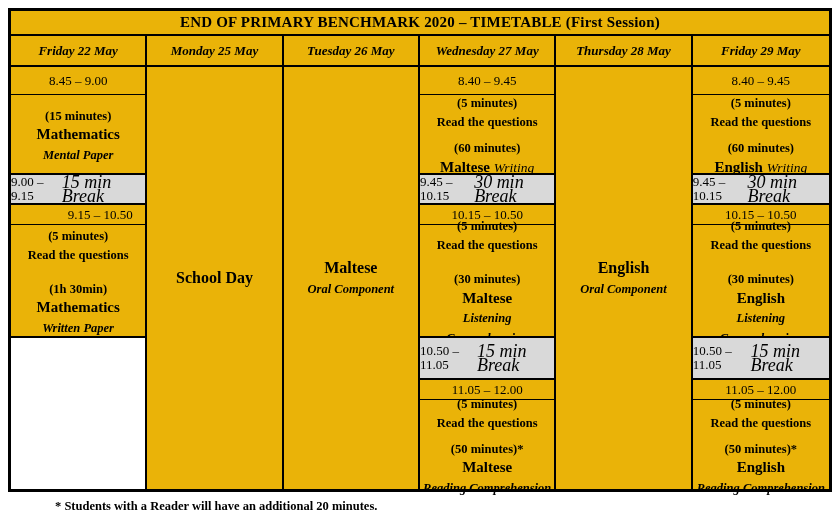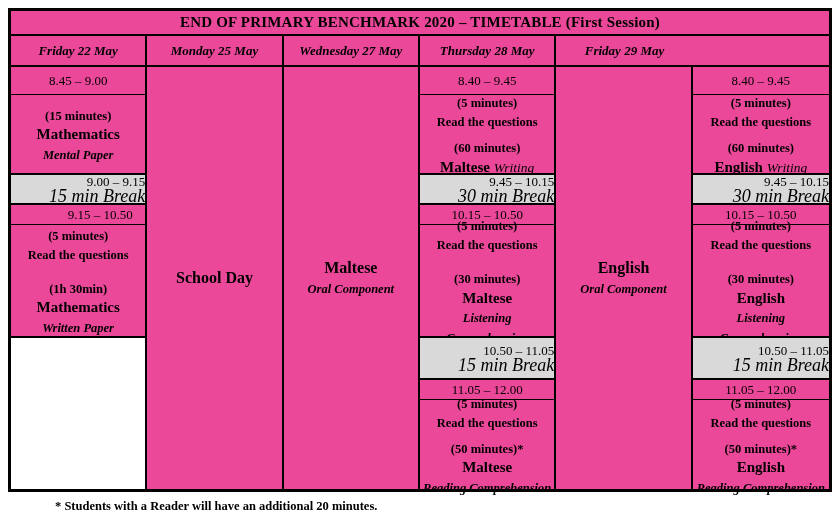--- a/index.html
+++ b/index.html
@@ -2,21 +2,21 @@
 <html><head>
 <meta charset="utf-8">
 <style>
   html,body { margin:0; padding:0; }
   body {
     width:840px; height:523px; background:#ffffff; position:relative; overflow:hidden;
     font-family:"Liberation Serif","DejaVu Serif",serif; color:#000;
   }
   .table {
     position:absolute; left:8px; top:8px; width:824px;
-    border:3px solid #000; box-sizing:border-box; background:#ec4899;
+    border:3px solid #000; box-sizing:border-box; background:#eab308;
   }
   .title-row {
     height:25px; border-bottom:2px solid #000; box-sizing:border-box;
     display:flex; align-items:center; justify-content:center;
     font-weight:bold; font-size:15px; letter-spacing:.2px;
   }
   .header-row {
     display:grid; grid-template-columns:repeat(6,1fr);
     height:31px; border-bottom:2px solid #000; box-sizing:border-box;
   }
@@ -29,22 +29,22 @@
   .body-row { display:grid; grid-template-columns:repeat(6,1fr); height:422px; }
   .col { display:flex; flex-direction:column; border-right:2px solid #000; box-sizing:border-box; }
   .col:last-child { border-right:none; }
   .cell { box-sizing:border-box; border-bottom:2px solid #000; }
   .col > .cell:last-child { border-bottom:none; }
   .cell.time {
     display:flex; align-items:center; justify-content:center;
     font-size:13px; border-bottom-width:1px;
   }
   .cell.brk {
-    background:#d9d9d9; display:flex; flex-direction:column;
-    align-items:flex-end; justify-content:center; line-height:14.5px;
+    background:#d9d9d9; display:flex; 
+    align-items:center; justify-content:center; line-height:14.5px;
   }
   .brk-time { font-size:13px; }
   .brk-label { font-style:italic; font-size:18px; }
   .cell.activity, .cell.allday {
     display:flex; flex-direction:column; align-items:center; justify-content:center;
     text-align:center;
   }
   .cell.allday { flex:1; }
   .cell.blank { background:#fff; }
   .line { line-height:1.22; }
@@ -59,20 +59,21 @@
   }
 </style>
 </head>
 <body>
 
 <div class="table">
   <div class="title-row">END OF PRIMARY BENCHMARK 2020 – TIMETABLE (First Session)</div>
   <div class="header-row" id="header-row">
       <div class="hcell">Friday 22 May</div>
       <div class="hcell">Monday 25 May</div>
+      <div class="hcell">Tuesday 26 May</div>
       <div class="hcell">Wednesday 27 May</div>
       <div class="hcell">Thursday 28 May</div>
       <div class="hcell">Friday 29 May</div>
     </div>
   <div class="body-row" id="body-row">
       <div class="col">
         <div class="cell time" style="height: 28px;">8.45 – 9.00</div>
         <div class="cell activity" style="height: 80px;">
           <div class="line"><span class="s-b">(15 minutes)</span></div>
           <div class="line"><span class="s-bl">Mathematics</span></div>

